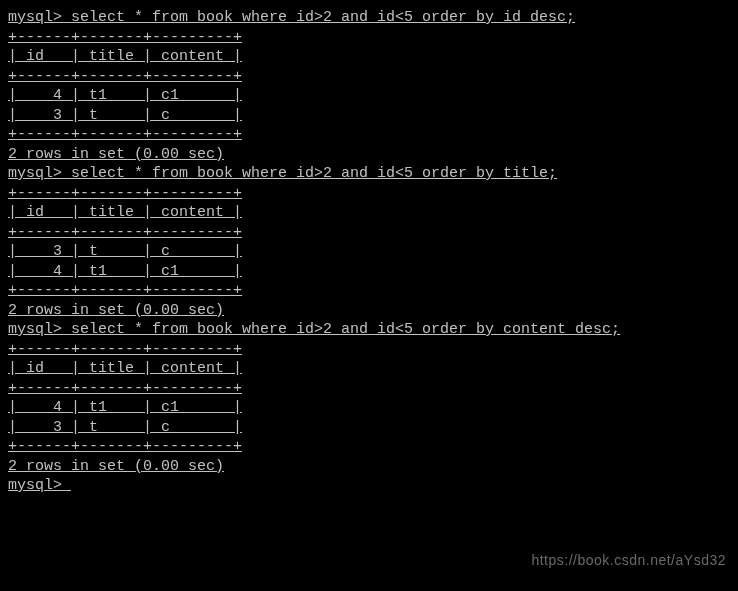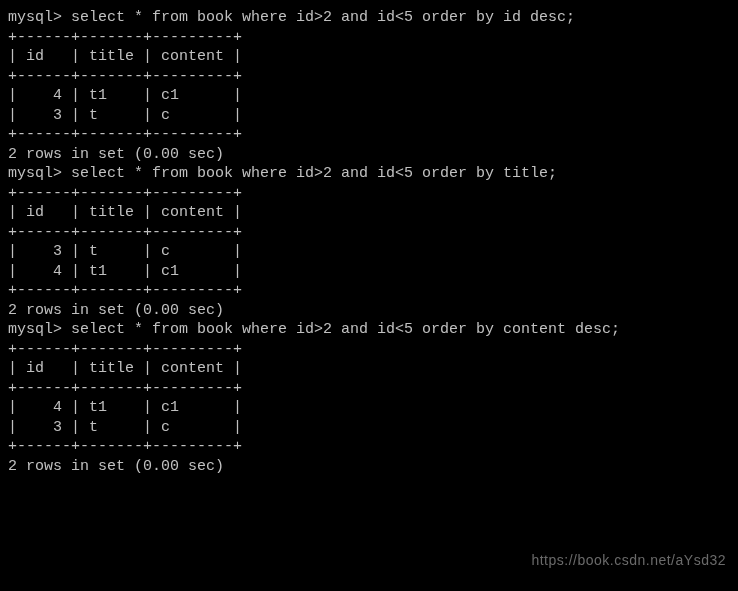--- a/index.html
+++ b/index.html
@@ -14,20 +14,21 @@
       font-size: 15px;
       line-height: 1.3;
       padding: 8px;
       width: 738px;
       height: 591px;
       position: relative;
       overflow: hidden;
     }
     .line {
       white-space: pre;
+      text-decoration: underline;
     }
     .watermark {
       position: absolute;
       bottom: 22px;
       right: 12px;
       color: #6a6a6a;
       font-family: Arial, sans-serif;
       font-size: 14px;
       letter-spacing: 0.5px;
     }
@@ -56,14 +57,15 @@
     <div class="line"></div>
     <div class="line">mysql&gt; select * from book where id&gt;2 and id&lt;5 order by content desc;</div>
     <div class="line">+------+-------+---------+</div>
     <div class="line">| id   | title | content |</div>
     <div class="line">+------+-------+---------+</div>
     <div class="line">|    4 | t1    | c1      |</div>
     <div class="line">|    3 | t     | c       |</div>
     <div class="line">+------+-------+---------+</div>
     <div class="line">2 rows in set (0.00 sec)</div>
     <div class="line"></div>
+    <div class="line">mysql&gt; </div>
   </div>
 <div class="watermark">https://book.csdn.net/aYsd32</div>
 
 </body></html>

